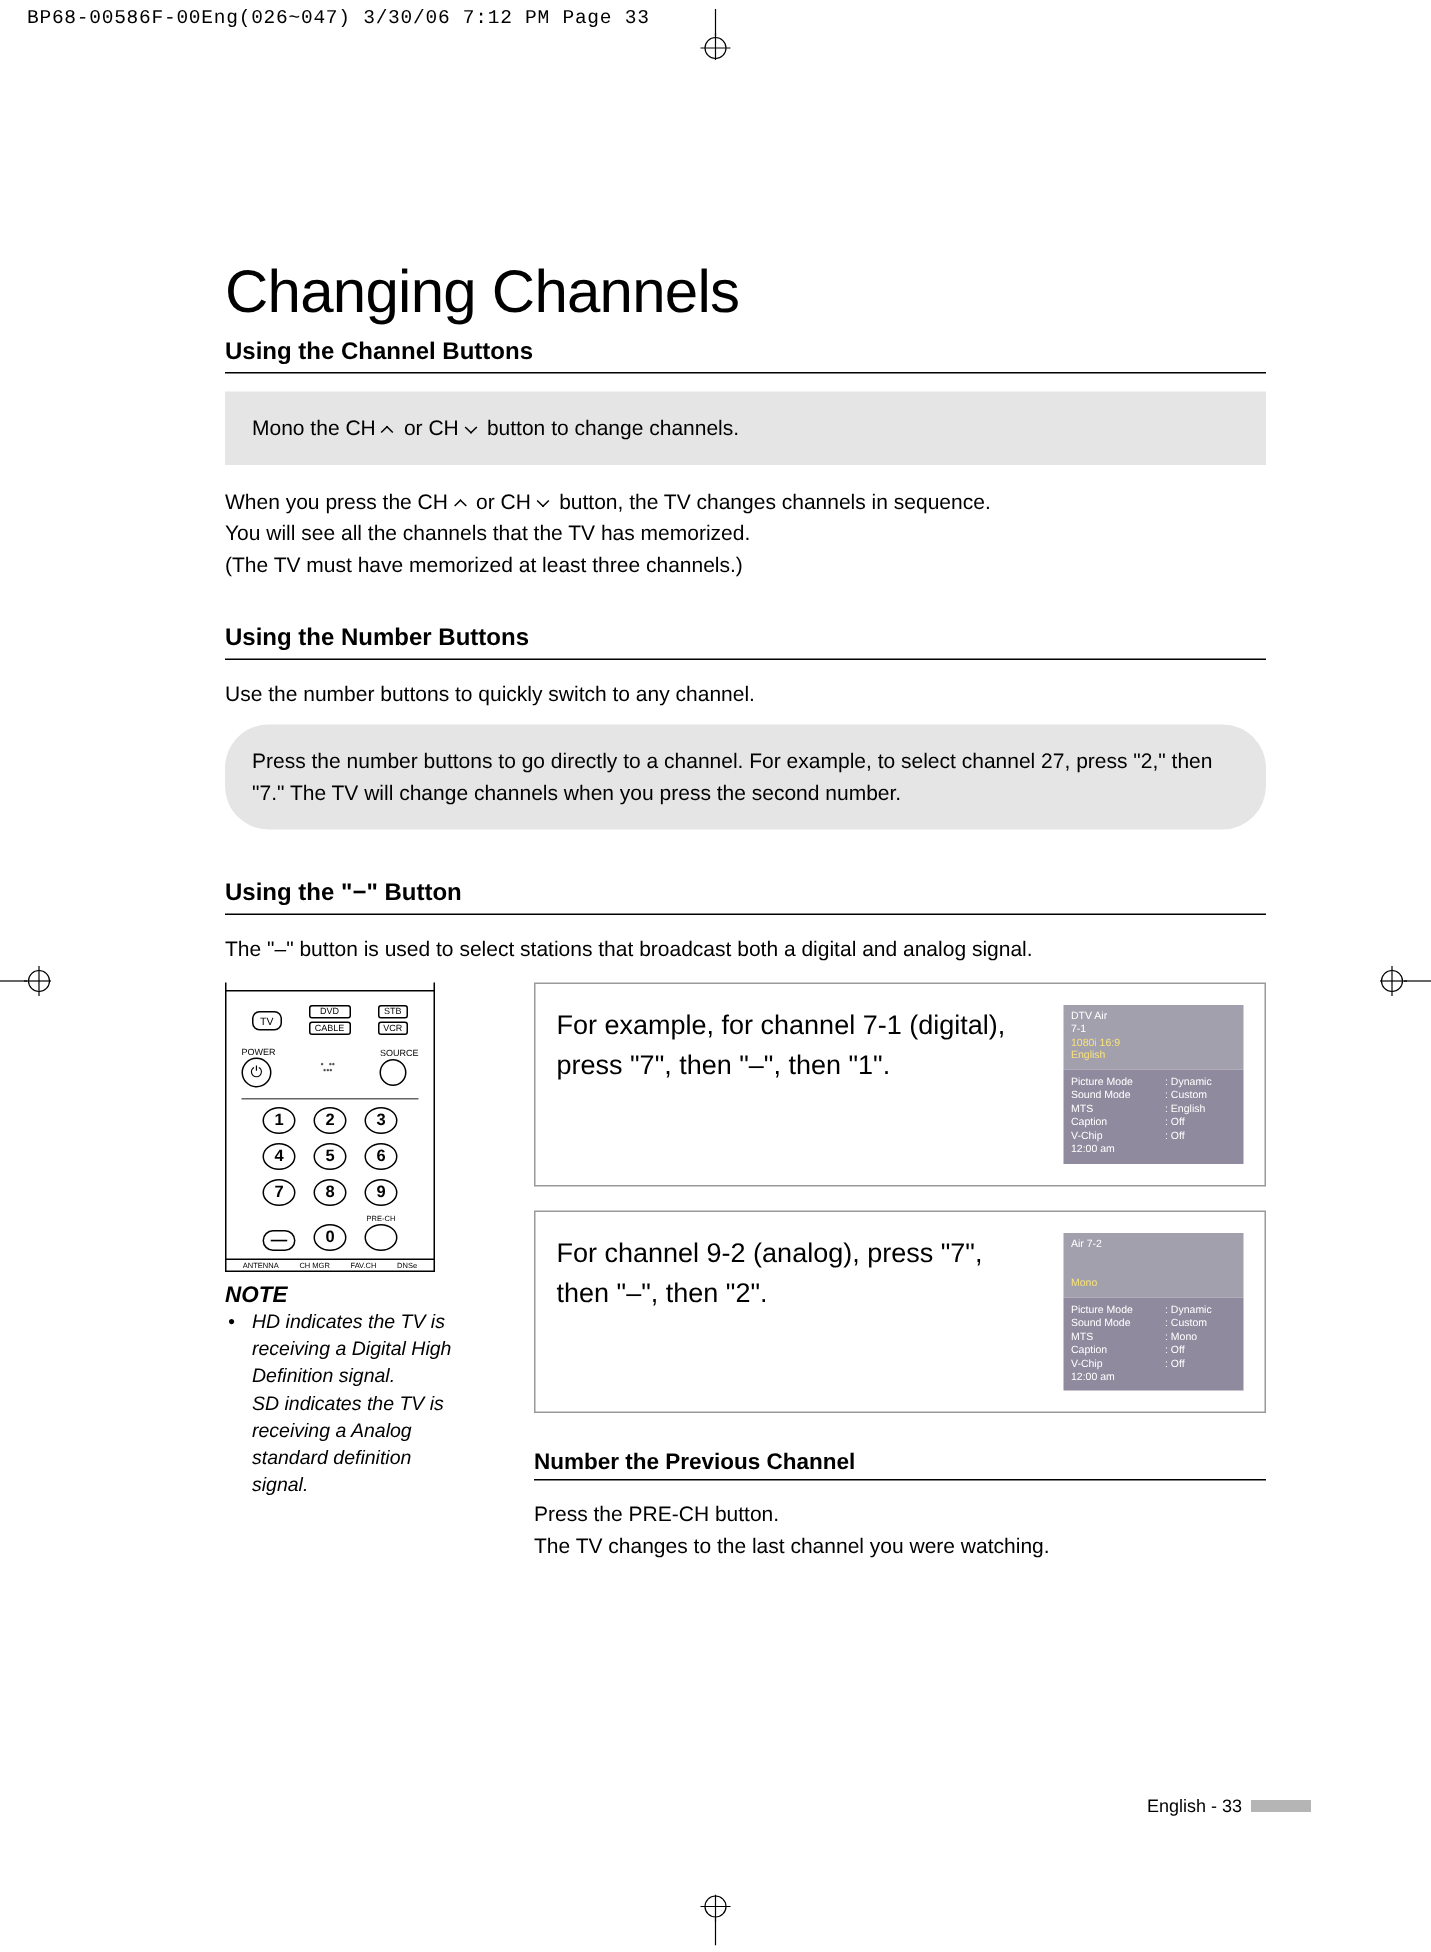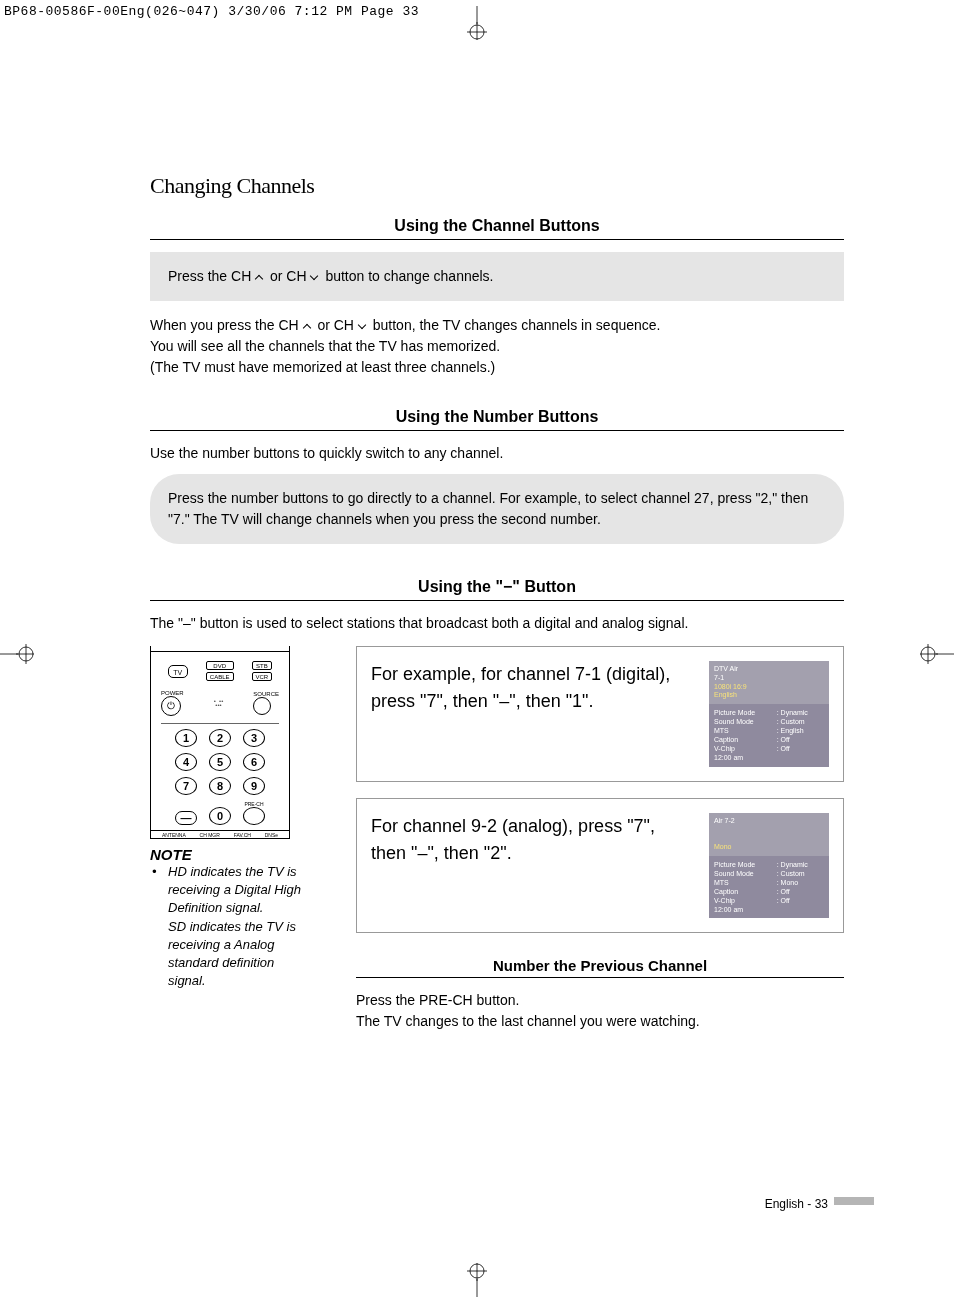--- a/index.html
+++ b/index.html
@@ -6,21 +6,21 @@
   body {
     font-family: 'Helvetica Neue', Arial, sans-serif;
     background: #fff;
     width: 954px;
     height: 1301px;
     position: relative;
   }
   .header-bar {
     font-family: 'Courier New', monospace;
     font-size: 13px;
-    padding: 4px 4px;
+    padding: 4px 18px;
     letter-spacing: 0.5px;
   }
   .crop-mark-top {
     position: absolute;
     top: 6px; left: 50%;
     width: 28px; height: 34px;
     transform: translateX(-50%);
     pointer-events: none;
   }
   .crop-mark-bottom {
@@ -40,35 +40,34 @@
     position: absolute;
     top: 640px; right: 0;
     width: 34px; height: 28px;
     pointer-events: none;
   }
   .page {
     padding: 150px 110px 80px 150px;
     position: relative;
   }
   h1 {
-    font-family: Liberation Serif, serif;
+    font-family: Liberation Sans, sans-serif;
     font-weight: 300;
-    font-size: 22px;
-    margin-bottom: 18px;
+    font-size: 40px;
+    margin-bottom: 8px;
     font-stretch: condensed;
     letter-spacing: -0.5px;
   }
   h2 {
     font-family: Arial, sans-serif;
     font-weight: bold;
     font-size: 16px;
     border-bottom: 1.5px solid #000;
     padding-bottom: 4px;
     margin-bottom: 12px;
-    text-align: center;
   }
   .grey-box {
     background: #e5e5e5;
     padding: 14px 18px;
     font-size: 14px;
     line-height: 1.5;
     margin-bottom: 14px;
   }
   .body-para {
     font-size: 14px;
@@ -196,20 +195,21 @@
     border-bottom: 1.5px solid #000;
     padding-bottom: 3px;
     margin: 24px 0 12px;
   }
   .foot {
     position: absolute;
     bottom: 90px;
     right: 80px;
     font-size: 12px;
     display: flex;
+    align-items: center;
     gap: 6px;
   }
   .foot-bar {
     display: inline-block;
     width: 40px; height: 8px;
     background: #b5b5b5;
   }
   .chev {
     display:inline-block; width:11px; height:11px;
     position:relative; vertical-align:middle;
@@ -254,21 +254,21 @@
 </svg>
 
 <div class="header-bar">BP68-00586F-00Eng(026~047)  3/30/06  7:12 PM  Page 33</div>
 
 <div class="page">
 
   <h1>Changing Channels</h1>
 
   <h2>Using the Channel Buttons</h2>
   <div class="grey-box">
-    <span>Press the CH </span>
+    <span>Mono the CH </span>
     <span class="chev up"></span>
     <span> or CH </span>
     <span class="chev down"></span>
     <span> button to change channels.</span>
   </div>
   <div class="body-para">
     <span>When you press the CH </span>
     <span class="chev up"></span>
     <span> or CH </span>
     <span class="chev down"></span>

